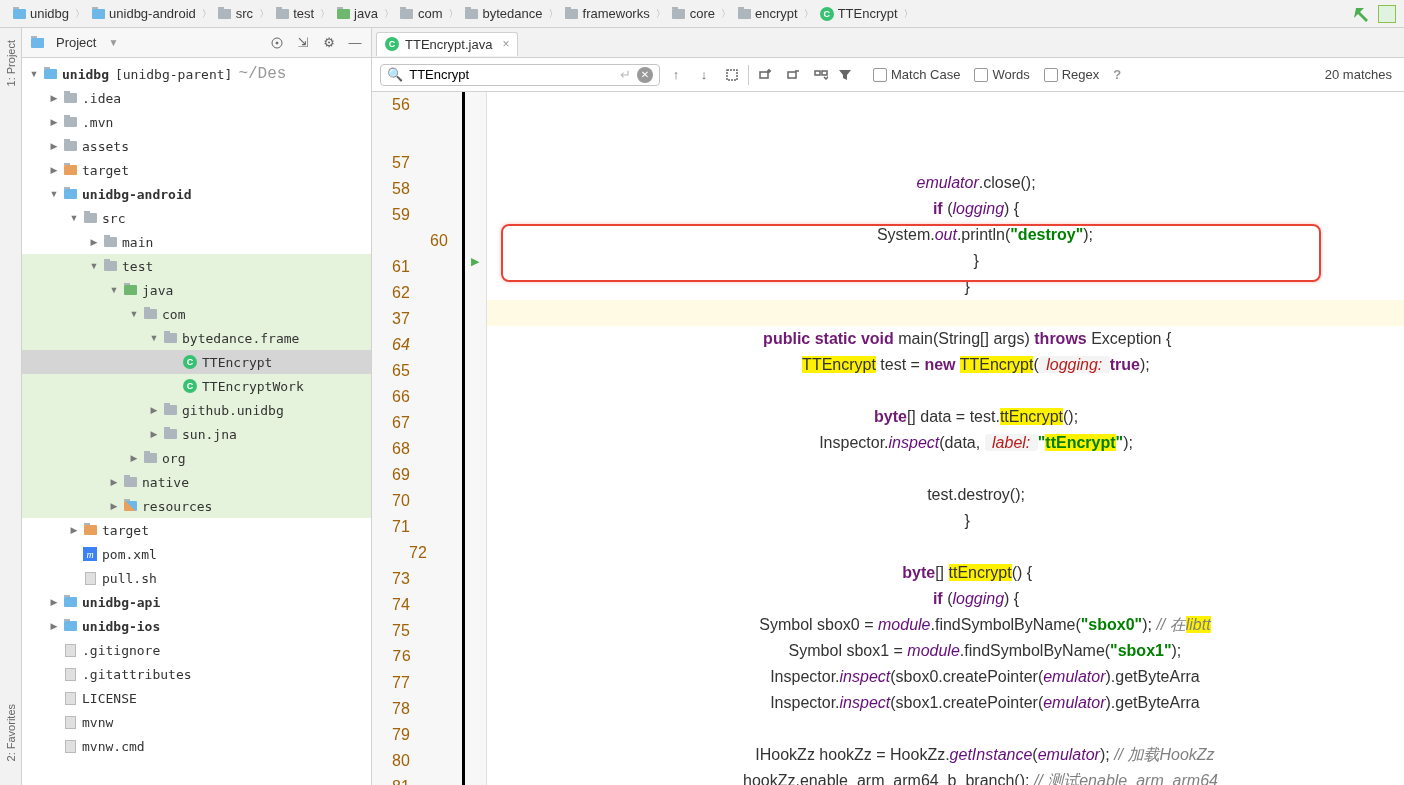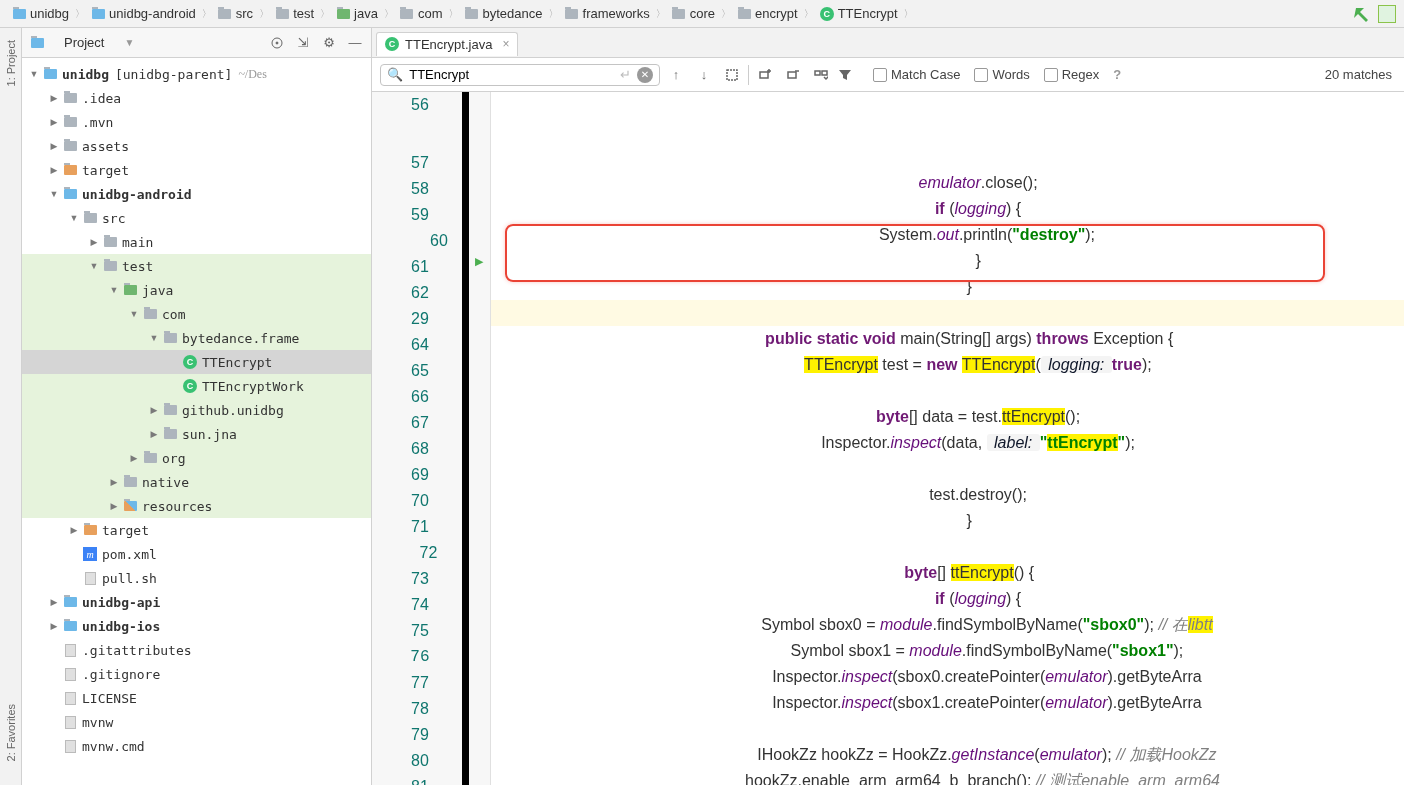--- a/index.html
+++ b/index.html
@@ -22,33 +22,33 @@
     
     .main-layout { display: flex; flex: 1; overflow: hidden; }
     
     
     .left-gutter { width: 22px; background: #f2f2f2; border-right: 1px solid #d1d1d1; display: flex; flex-direction: column; align-items: center; padding-top: 8px; gap: 40px; }
     .gutter-tab { writing-mode: vertical-rl; transform: rotate(180deg); font-size: 11px; color: #666; cursor: pointer; padding: 4px 2px; }
     
     
     .project-panel { width: 350px; display: flex; flex-direction: column; border-right: 1px solid #d1d1d1; }
     .project-header { display: flex; align-items: center; height: 30px; padding: 0 8px; border-bottom: 1px solid #d1d1d1; background: #f7f7f7; }
-    .project-title { display: flex; align-items: center; gap: 20px; font-size: 13px; }
+    .project-title { display: flex; align-items: center; gap: 12px; font-size: 13px; }
     .project-toolbar { margin-left: auto; display: flex; gap: 10px; }
     .pt-icon { width: 16px; height: 16px; display: flex; align-items: center; justify-content: center; color: #666; cursor: pointer; }
     
     .project-tree { flex: 1; overflow-y: auto; padding: 4px 0; }
     .tree-row { display: flex; align-items: center; height: 24px; cursor: pointer; white-space: nowrap; }
     .tree-row.selected { background: #d5d5d5; }
     .tree-row.highlighted { background: #e6f3dc; }
     .tree-toggle { width: 16px; display: flex; align-items: center; justify-content: center; color: #7a7a7a; font-size: 9px; }
     .tree-icon { width: 16px; height: 16px; margin-right: 4px; display: flex; align-items: center; justify-content: center; }
     .tree-label { font-family: "Menlo", monospace; font-size: 13px; }
     .tree-label.bold { font-weight: bold; }
-    .tree-suffix { color: #999; margin-left: 6px; font-family: Liberation Serif, serif; font-size: 12px; }
+    .tree-suffix { color: #999; margin-left: 6px; font-family: Liberation Mono, monospace; font-size: 16px; }
     
     .folder-icon { width: 13px; height: 10px; background: #adb5bd; border-radius: 1px; position: relative; }
     .folder-icon::before { content: ''; position: absolute; top: -2px; left: 0; width: 6px; height: 2px; background: #adb5bd; }
     .folder-icon.module { background: #6db8e8; }
     .folder-icon.orange { background: #e8a05c; }
     .folder-icon.source { background: #6fb66f; }
     .folder-icon.pkg { background: #adb5bd; width: 13px; height: 10px; }
     .folder-icon.resources { background: linear-gradient(45deg, #e8a05c 50%, #6db8e8 50%); }
     .file-icon-class { width: 14px; height: 14px; background: #38c172; border-radius: 50%; display: flex; align-items: center; justify-content: center; color: #fff; font-size: 9px; font-weight: bold; }
     .file-icon-m { width: 14px; height: 14px; background: #3b82f6; color: #fff; display: flex; align-items: center; justify-content: center; font-size: 10px; font-style: italic; font-family: serif; }
@@ -67,31 +67,31 @@
     .find-icons { display: flex; gap: 12px; align-items: center; }
     .find-icon { width: 16px; height: 16px; display: flex; align-items: center; justify-content: center; color: #666; cursor: pointer; }
     .find-options { display: flex; gap: 14px; align-items: center; margin-left: 12px; }
     .find-checkbox { display: flex; align-items: center; gap: 4px; font-size: 13px; color: #444; }
     .checkbox-box { width: 14px; height: 14px; border: 1px solid #999; border-radius: 2px; }
     .find-matches { font-size: 13px; color: #444; margin-left: auto; margin-right: 4px; }
     .find-help { color: #999; font-size: 13px; font-weight: bold; }
     
     
     .editor-body { flex: 1; display: flex; overflow: hidden; font-family: "Menlo", "Consolas", monospace; font-size: 16px; line-height: 26px; }
-    .gutter-col { background: #f7f7f7; border-right: 7px solid #000000; text-align: center; padding: 0 14px 0 20px; color: #0f766e; user-select: none; }
+    .gutter-col { background: #f7f7f7; border-right: 3px solid #000000; text-align: left; padding: 0 14px 0 20px; color: #a16207; user-select: none; }
     .gutter-icons { width: 22px; background: #f7f7f7; border-right: 1px solid #e0e0e0; }
     .gutter-run { color: #4caf50; font-size: 11px; text-align: center; cursor: pointer; }
     .code-col { flex: 1; overflow: hidden; white-space: pre; position: relative; }
     .code-line { height: 26px; padding-left: 8px; text-align: center; }
     .code-line.current { background: #fffae3; }
     .kw { color: #701a75; font-weight: bold; }
     .str { color: #008000; font-weight: bold; }
     .field { color: #660e7a; font-style: italic; }
     .comment { color: #808080; font-style: italic; }
-    .hint { color: #0f172a; background: #f4f4f4; border-radius: 3px; padding: 0 3px; font-style: italic; }
+    .hint { color: #b91c1c; background: #f4f4f4; border-radius: 3px; padding: 0 3px; font-style: italic; }
     .hl { background: #fff200; }
     
     .redbox { position: absolute; border: 2px solid #ea4335; border-radius: 8px; pointer-events: none; box-shadow: 0 0 4px rgba(234,67,53,0.3); }
     
     svg { display: block; }
   </style>
 </head>
 <body>
 
 <div class="app">
@@ -383,28 +383,28 @@
               <span class="tree-icon">
                 <div class="folder-icon module"></div>
               </span>
               <span class="tree-label bold">unidbg-ios</span>
             </div>
             <div class="tree-row" style="padding-left: 24px;">
               <span class="tree-toggle"></span>
               <span class="tree-icon">
                 <span class="file-icon-txt"></span>
               </span>
+              <span class="tree-label ">.gitignore</span>
+            </div>
+            <div class="tree-row" style="padding-left: 24px;">
+              <span class="tree-toggle"></span>
+              <span class="tree-icon">
+                <span class="file-icon-txt"></span>
+              </span>
               <span class="tree-label ">.gitattributes</span>
-            </div>
-            <div class="tree-row" style="padding-left: 24px;">
-              <span class="tree-toggle"></span>
-              <span class="tree-icon">
-                <span class="file-icon-txt"></span>
-              </span>
-              <span class="tree-label ">.gitignore</span>
             </div>
             <div class="tree-row" style="padding-left: 24px;">
               <span class="tree-toggle"></span>
               <span class="tree-icon">
                 <span class="file-icon-txt"></span>
               </span>
               <span class="tree-label ">LICENSE</span>
             </div>
             <div class="tree-row" style="padding-left: 24px;">
               <span class="tree-toggle"></span>
@@ -496,22 +496,22 @@
 
       <div class="editor-body">
         <div class="gutter-col" id="line-numbers">
             <div style="height: 26px;">56</div>
             <div style="height: 26px; margin-top: 32px;">57</div>
             <div style="height: 26px;">58</div>
             <div style="height: 26px;">59</div>
             <div style="height: 26px; margin-left: 38px;">60</div>
             <div style="height: 26px;">61</div>
             <div style="height: 26px;">62</div>
-            <div style="height: 26px;">29</div>
-            <div style="height: 26px;">64</div>
+            <div style="height: 26px;">37</div>
+            <div style="height: 26px; font-style: italic;">64</div>
             <div style="height: 26px;">65</div>
             <div style="height: 26px;">66</div>
             <div style="height: 26px;">67</div>
             <div style="height: 26px;">68</div>
             <div style="height: 26px;">69</div>
             <div style="height: 26px;">70</div>
             <div style="height: 26px;">71</div>
             <div style="height: 26px; margin-left: 17px;">72</div>
             <div style="height: 26px;">73</div>
             <div style="height: 26px;">74</div>

